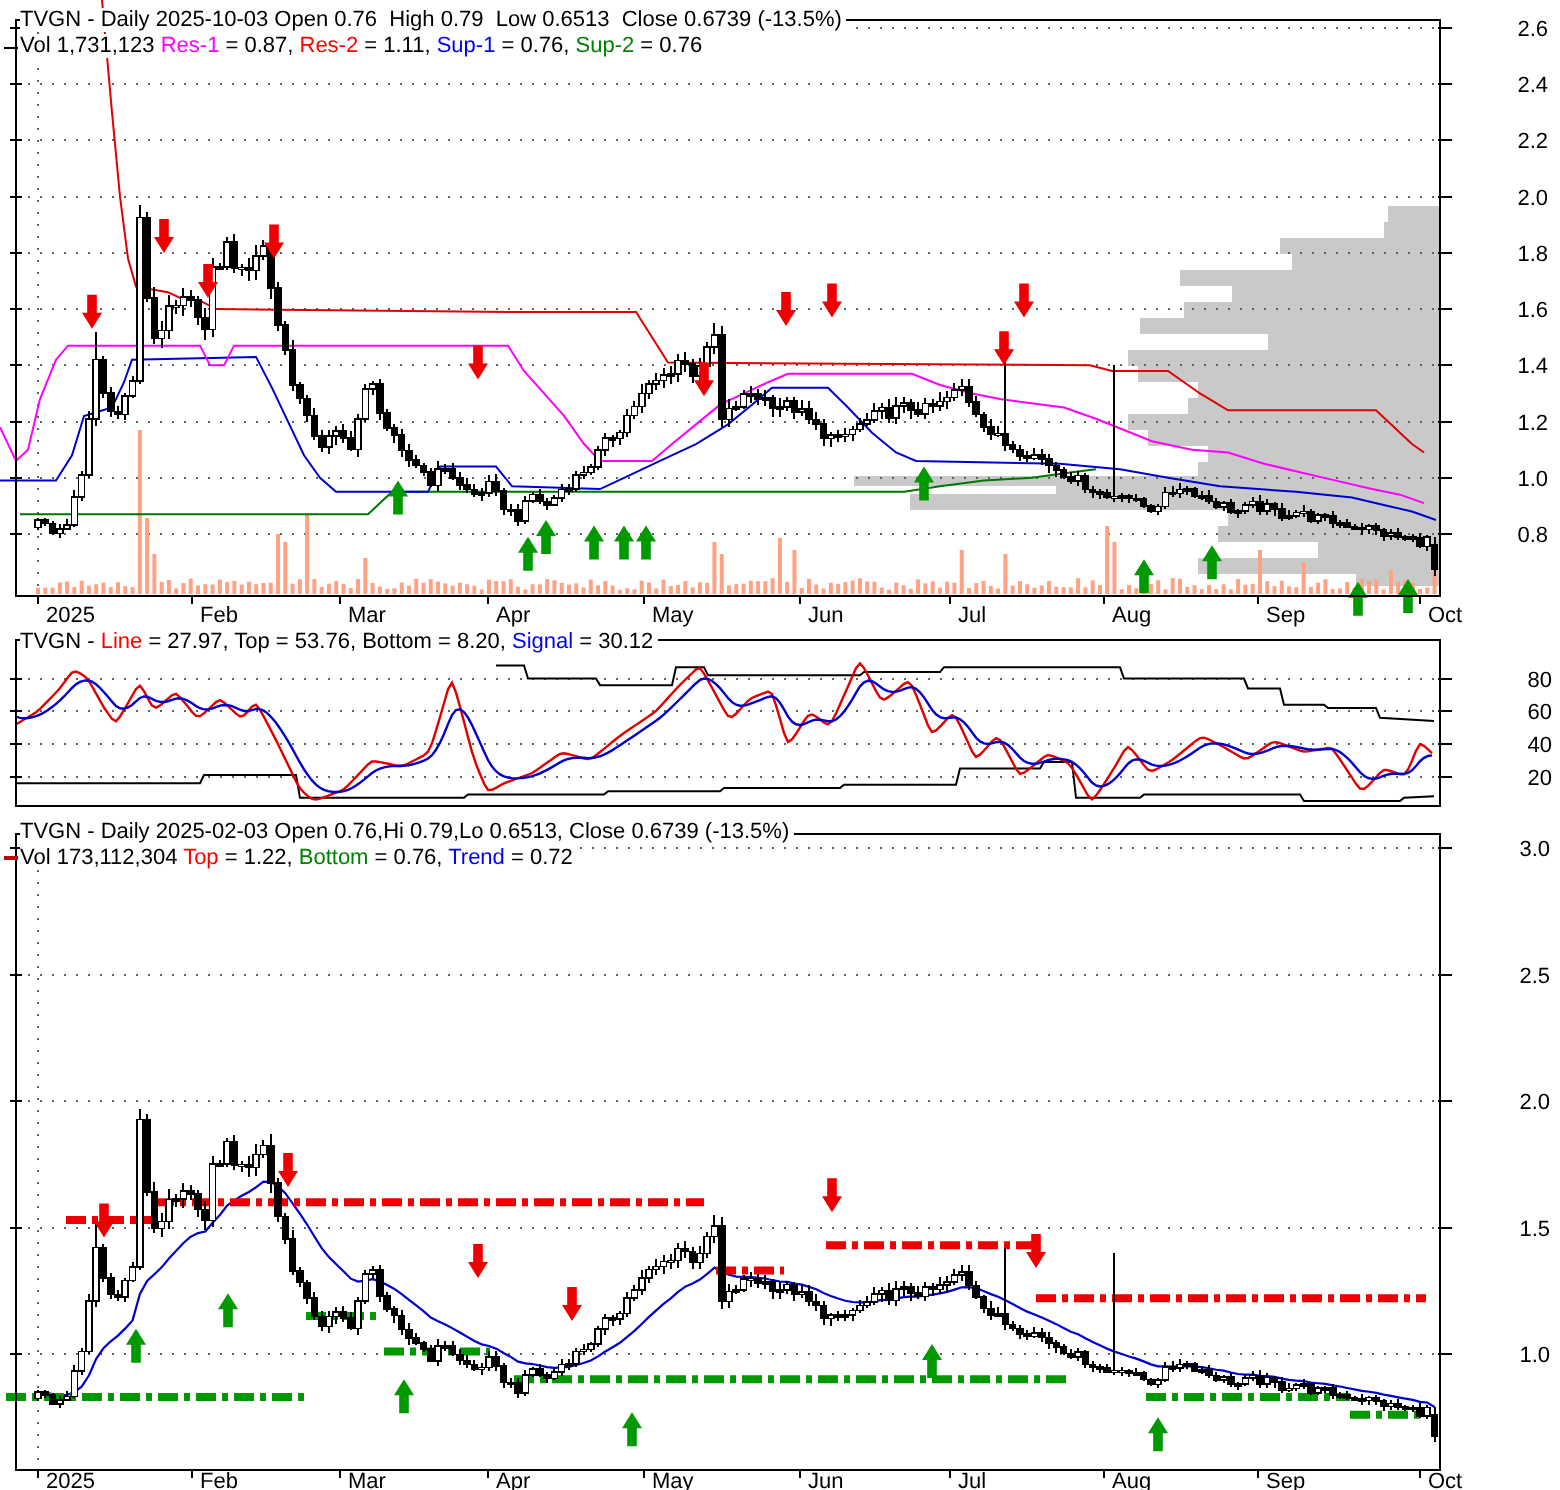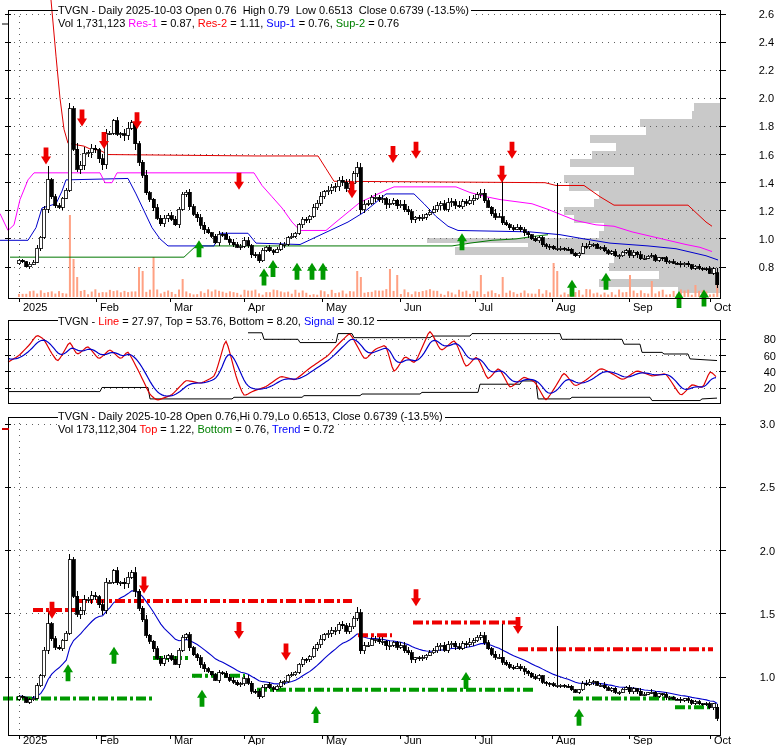--- a/index.html
+++ b/index.html
@@ -1,19 +1,19 @@
 <!DOCTYPE html>
 <html><head>
 <meta charset="utf-8">
 <style>
   html,body{margin:0;padding:0;background:#ffffff;}
   #app{position:relative;width:780px;height:745px;background:#ffffff;overflow:hidden;
        font-family:"Liberation Sans","DejaVu Sans",sans-serif;}
   .hdr{position:absolute;font-size:11px;line-height:12px;color:#000;background:#fff;
-       white-space:pre;padding-right:2px;z-index:5;margin-left:48px;}
+       white-space:pre;padding-right:2px;z-index:5;}
   .hdr span{white-space:pre;}
   svg{position:absolute;left:0;top:0;}
 </style>
 </head>
 <body>
 <div id="app">
 
 <svg id="chart" width="780" height="745">
       <g>
         <rect x="694" y="103" width="26" height="8" fill="#c9c9c9"></rect>
@@ -1187,16 +1187,16 @@
         <text x="714" y="744" font-size="11" fill="#000" text-anchor="start" font-family="Liberation Sans, DejaVu Sans, sans-serif">Oct</text>
         <line x1="2" y1="429" x2="9" y2="429" stroke="#cc0000" stroke-width="2"></line>
       </g>
     </svg>
 
 <div class="hdr" style="left:10px;top:4px;"><span>TVGN - Daily 2025-10-03 Open 0.76  High 0.79  Low 0.6513  Close 0.6739 (-13.5%)</span></div>
 <div class="hdr" style="left:10px;top:17px;"><span>Vol 1,731,123 </span><span id="p1-legend"><span style="color: rgb(255, 0, 255);">Res-1</span><span style="color: rgb(0, 0, 0);"> = 0.87, </span><span style="color: rgb(255, 0, 0);">Res-2</span><span style="color: rgb(0, 0, 0);"> = 1.11, </span><span style="color: rgb(0, 0, 255);">Sup-1</span><span style="color: rgb(0, 0, 0);"> = 0.76, </span><span style="color: rgb(0, 128, 0);">Sup-2</span><span style="color: rgb(0, 0, 0);"> = 0.76</span></span></div>
 
 <div class="hdr" style="left:10px;top:315px;"><span>TVGN - </span><span id="p2-legend"><span style="color: rgb(255, 0, 0);">Line</span><span style="color: rgb(0, 0, 0);"> = 27.97, </span><span style="color: rgb(0, 0, 0);">Top</span><span style="color: rgb(0, 0, 0);"> = 53.76, </span><span style="color: rgb(0, 0, 0);">Bottom</span><span style="color: rgb(0, 0, 0);"> = 8.20, </span><span style="color: rgb(0, 0, 255);">Signal</span><span style="color: rgb(0, 0, 0);"> = 30.12</span></span></div>
 
-<div class="hdr" style="left:10px;top:410px;"><span>TVGN - Daily 2025-10-28 Open 0.76,Hi 0.79,Lo 0.6513, Close 0.6739 (-13.5%)</span></div>
+<div class="hdr" style="left:10px;top:410px;"><span>TVGN - Daily 2025-02-03 Open 0.76,Hi 0.79,Lo 0.6513, Close 0.6739 (-13.5%)</span></div>
 <div class="hdr" style="left:10px;top:423px;"><span>Vol 173,112,304 </span><span id="p3-legend"><span style="color: rgb(255, 0, 0);">Top</span><span style="color: rgb(0, 0, 0);"> = 1.22, </span><span style="color: rgb(0, 128, 0);">Bottom</span><span style="color: rgb(0, 0, 0);"> = 0.76, </span><span style="color: rgb(0, 0, 255);">Trend</span><span style="color: rgb(0, 0, 0);"> = 0.72</span></span></div>
 
 </div>
 
 </body></html>

